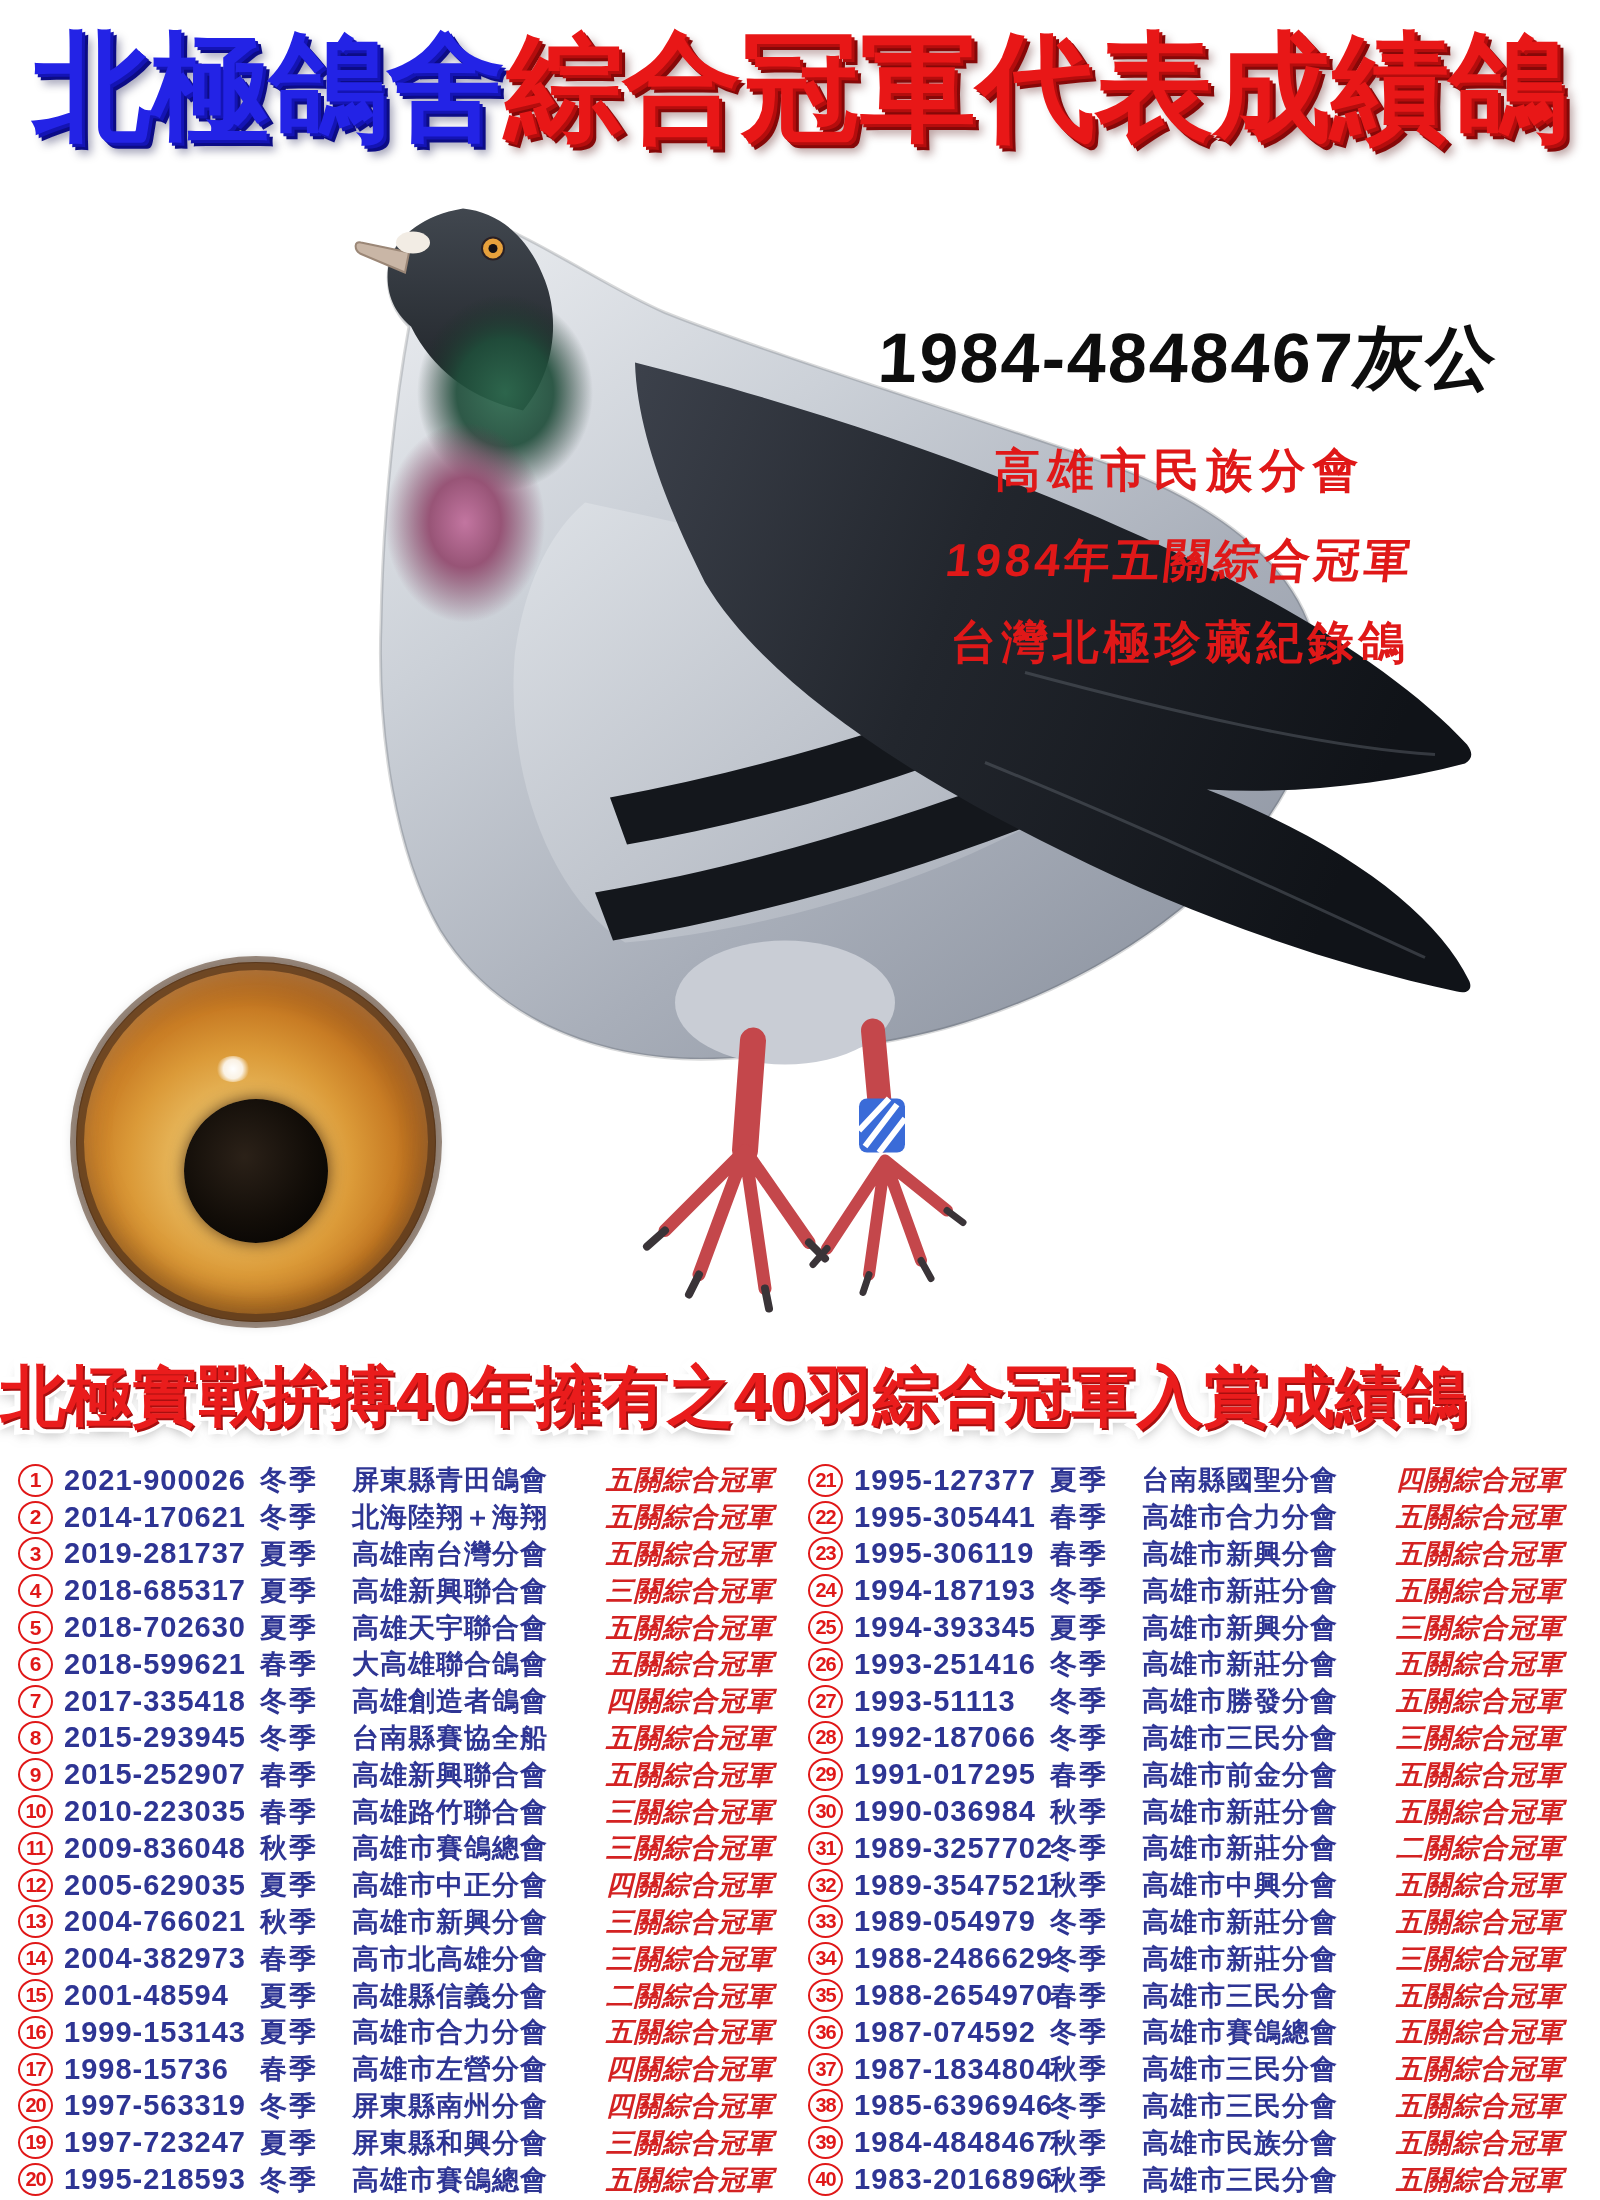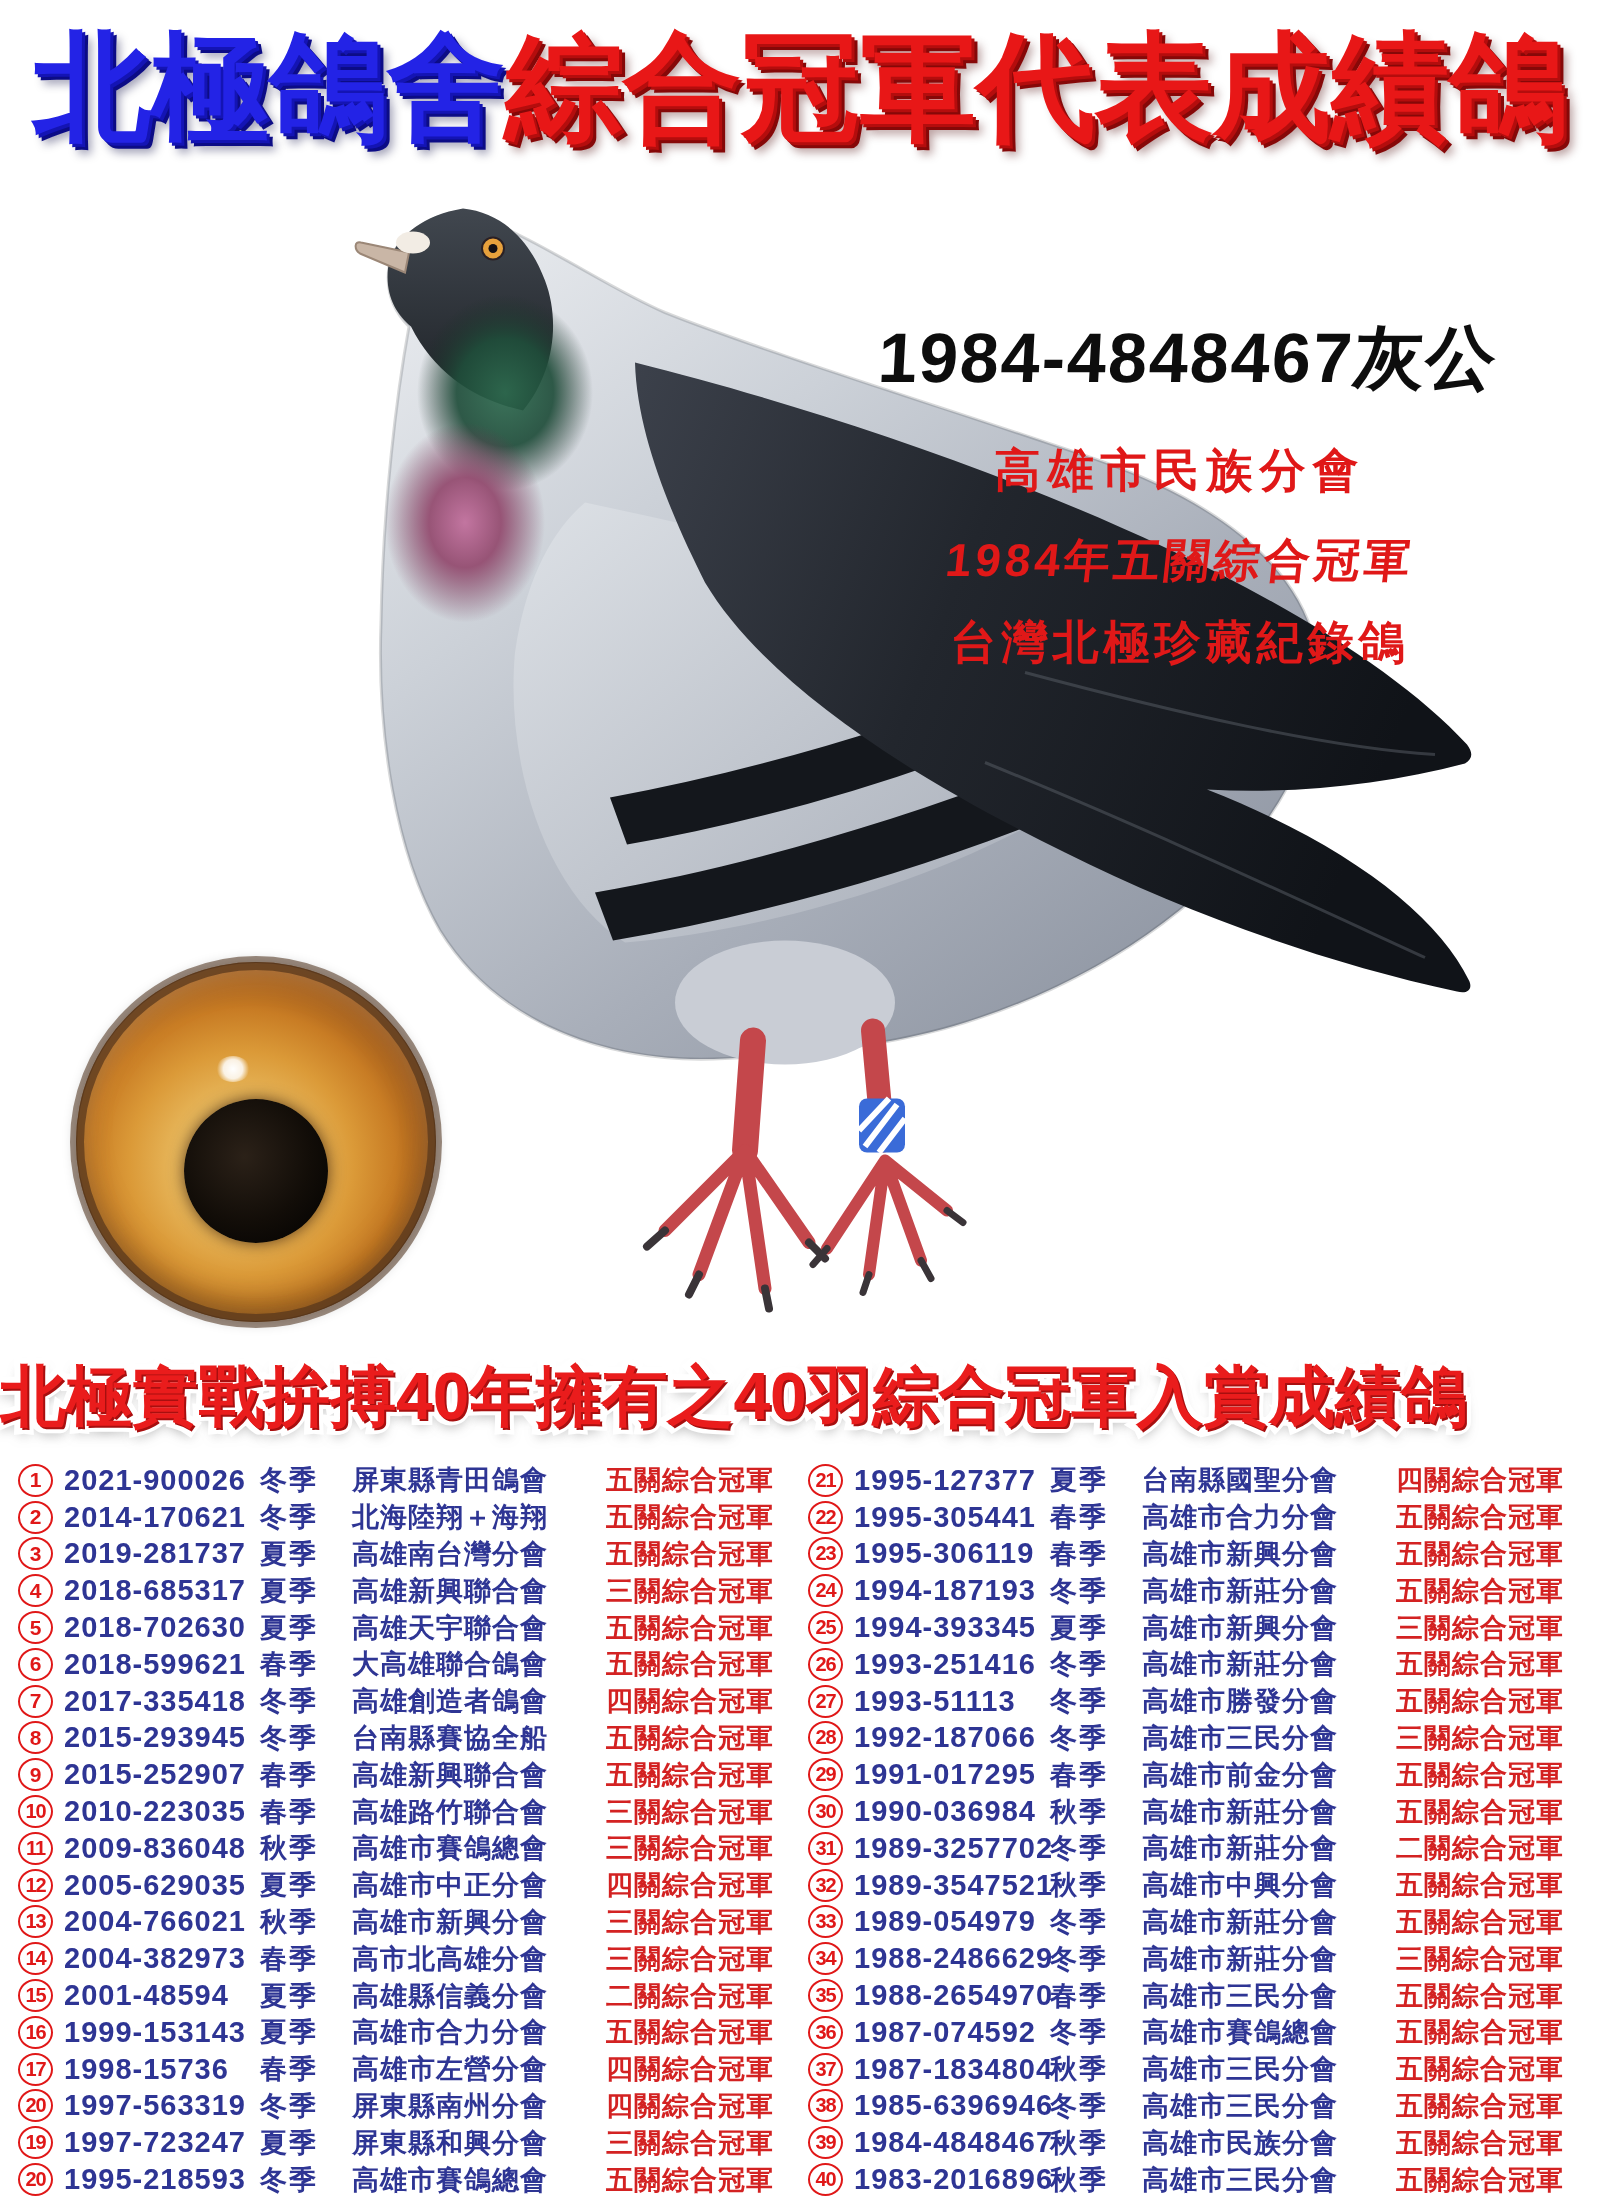--- a/index.html
+++ b/index.html
@@ -66,21 +66,21 @@
   .t-col-right{left:808px;width:786px;}
   .t-row{height:36.8px;display:grid;grid-template-columns:46px 196px 92px 254px auto;
          align-items:center;}
   .t-num{width:35px;height:33px;border:2.5px solid var(--accent-red);border-radius:50%;
          color:var(--accent-red);font-weight:700;font-size:21px;display:flex;
          align-items:center;justify-content:center;background:#fff;}
   .t-num.two{font-size:20px;letter-spacing:-1px;}
   .t-ring{color:var(--table-navy);font-weight:700;font-size:29px;letter-spacing:1px;white-space:nowrap;}
   .t-season{color:var(--table-navy);font-weight:700;font-size:27px;letter-spacing:2px;white-space:nowrap;}
   .t-club{color:var(--table-navy);font-weight:700;font-size:27px;letter-spacing:1px;white-space:nowrap;}
-  .t-award{color:var(--table-red);font-weight:700;font-size:27px;letter-spacing:1px;white-space:nowrap;}
+  .t-award{color:var(--table-red);font-weight:700;font-size:27px;letter-spacing:1px;white-space:nowrap;font-style:italic;}
 </style>
 </head>
 <body>
 
 <div class="poster">
 
   <header class="title"><span class="title-blue">北極鴿舍</span><span class="title-red">綜合冠軍代表成績鴿</span></header>
 
   <div class="pigeon-wrap">
     <svg viewBox="0 0 1130 1155" xmlns="http://www.w3.org/2000/svg">

